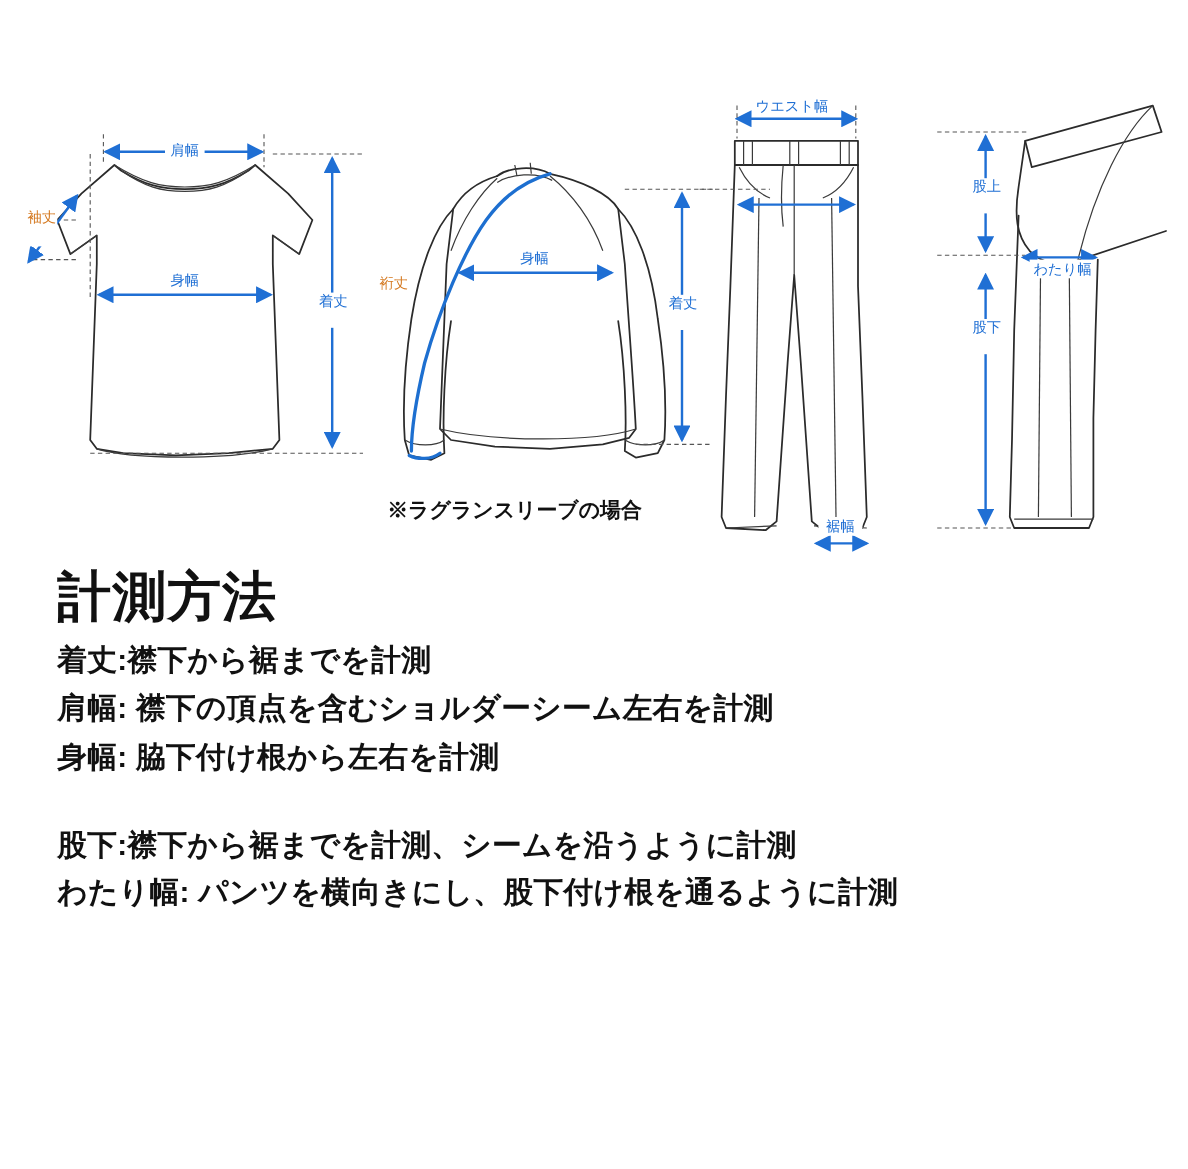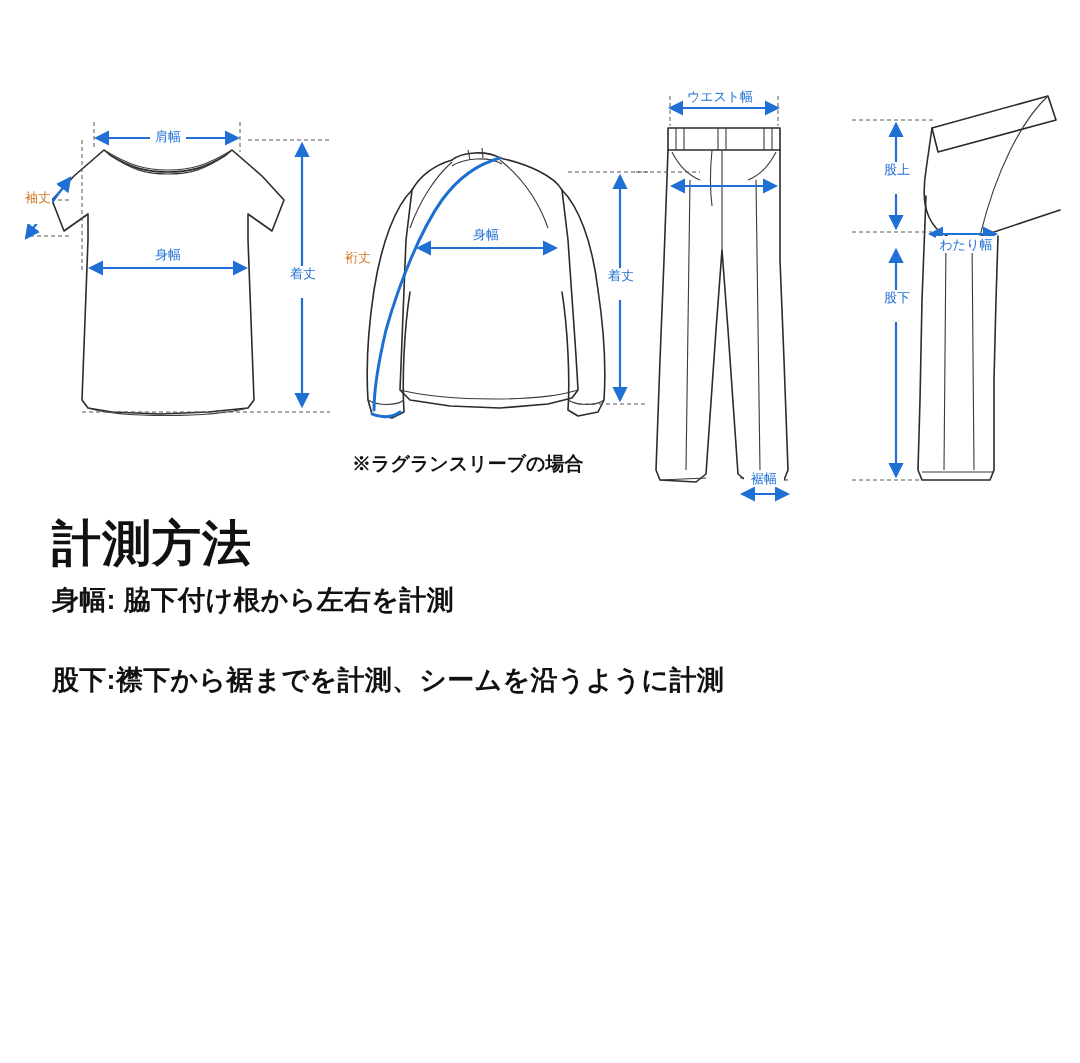--- a/index.html
+++ b/index.html
@@ -297,16 +297,19 @@
     <g>
       <line class="dim" x1="930" y1="234" x2="996" y2="234" marker-start="url(#arrTail)" marker-end="url(#arrHead)"></line>
       <rect class="lbl-bg" x="936" y="236" width="60" height="17"></rect>
       <text class="lbl" x="966" y="249" text-anchor="middle">わたり幅</text>
     </g>
   </svg>
 </div>
 
 <div class="text-block">
   <h1 id="page-title">計測方法</h1>
+  <div class="line">着丈:襟下から裾までを計測</div>
+  <div class="line">肩幅: 襟下の頂点を含むショルダーシーム左右を計測</div>
   <div class="line">身幅: 脇下付け根から左右を計測</div>
   <div class="spacer"></div>
   <div class="line">股下:襟下から裾までを計測、シームを沿うように計測</div>
+  <div class="line">わたり幅: パンツを横向きにし、股下付け根を通るように計測</div>
 </div>
 
 </body></html>

